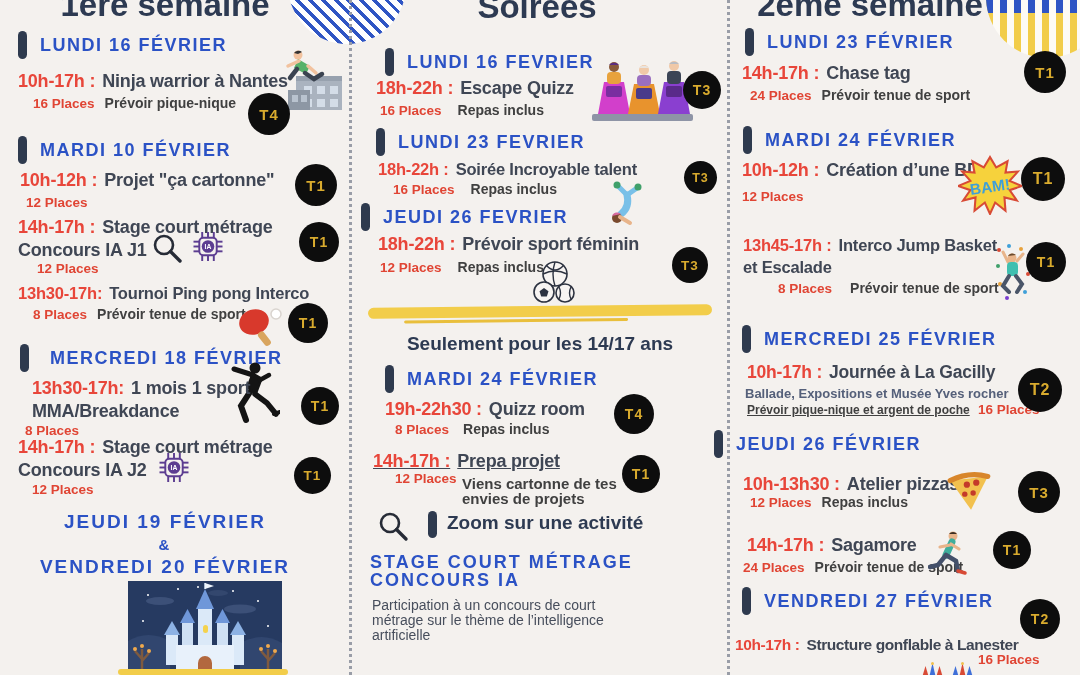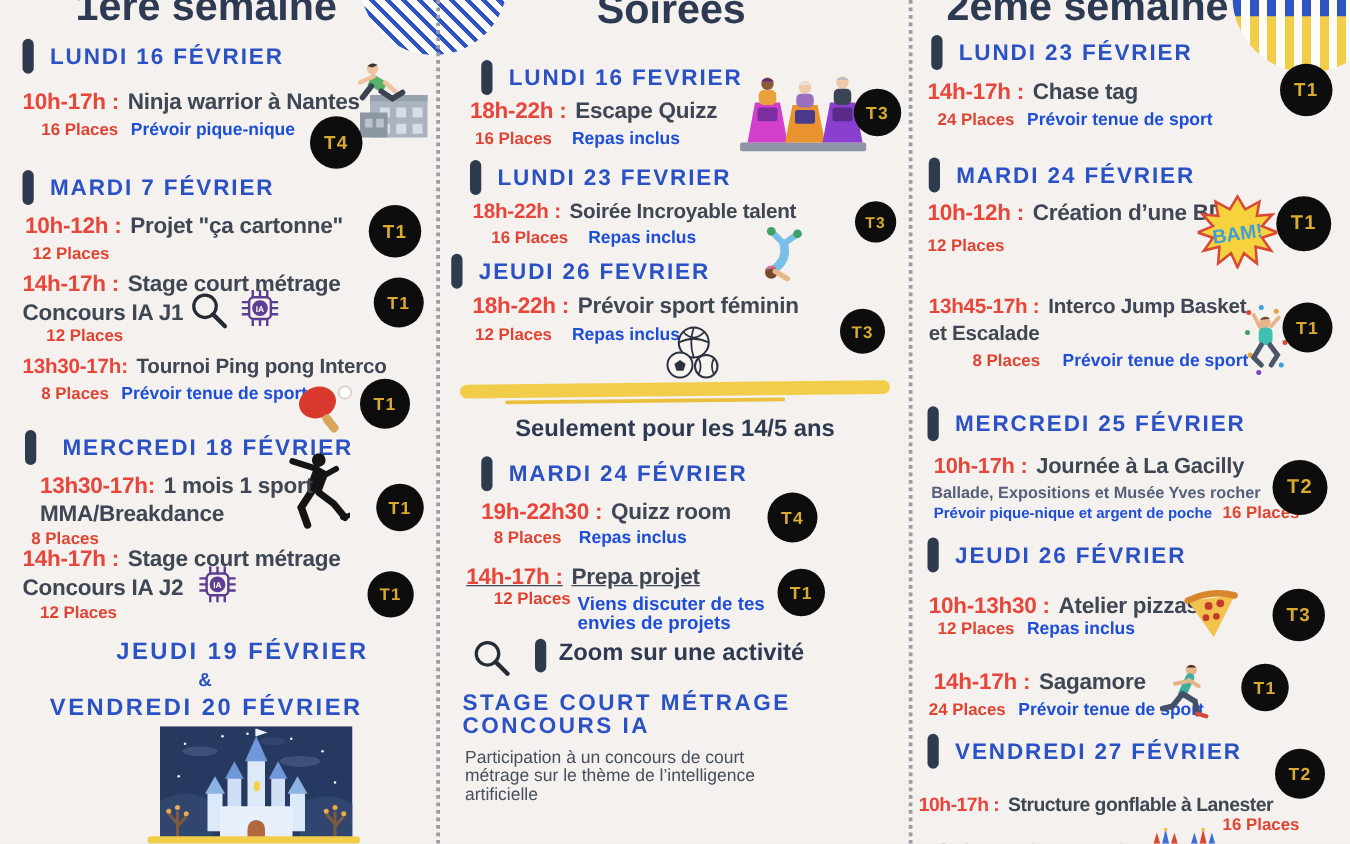--- a/index.html
+++ b/index.html
@@ -14,21 +14,21 @@
   
   .day{position:absolute;display:flex;align-items:center;gap:13px;}
   .bar{width:9px;height:28px;border-radius:5px;background:#2e3a4e;flex:0 0 auto;}
   .dayname{color:#2b52c5;font-weight:700;font-size:18px;letter-spacing:1.5px;white-space:nowrap;}
   
   .ev{position:absolute;white-space:nowrap;font-size:18px;font-weight:600;color:#3f4654;letter-spacing:-.2px;}
   .ev .t{color:#e8463a;font-weight:700;margin-right:7px;}
   .tight{font-size:16.5px;}
   .sub{position:absolute;display:flex;align-items:baseline;gap:10px;white-space:nowrap;}
   .pl{color:#e04534;font-weight:700;font-size:13.5px;}
-  .nt{color:#1d4ed8;font-weight:600;font-size:14px;}
+  .nt{color:#404040;font-weight:600;font-size:14px;}
   .badge{position:absolute;border-radius:50%;background:#0d0d0d;color:#d9ab2e;
          display:flex;align-items:center;justify-content:center;font-weight:700;letter-spacing:1px;}
   .bluecenter{position:absolute;color:#2b52c5;font-weight:700;font-size:19px;letter-spacing:2px;text-align:center;white-space:nowrap;}
   .navyhead{position:absolute;color:#2d3a52;font-weight:800;font-size:19px;white-space:nowrap;}
   .stagehead{position:absolute;color:#2b52c5;font-weight:800;font-size:18px;letter-spacing:2px;white-space:nowrap;}
   .desc{position:absolute;color:#474e5c;font-size:14px;font-weight:500;white-space:nowrap;}
   .divider{position:absolute;top:0;bottom:0;width:0;border-left:3px dotted #999da7;}
   .brush{position:absolute;background:#f2cd4a;height:11px;border-radius:6px;transform:rotate(-.6deg);}
   .brush::after{content:"";position:absolute;left:36px;top:13px;width:65%;height:3px;border-radius:2px;background:#e9bf3c;}
   .circ-blue{position:absolute;border-radius:50%;
@@ -84,21 +84,21 @@
         <path d="M15 15 L4 20" stroke="#f2c29e" stroke-width="3.5" fill="none" stroke-linecap="round"></path>
         <path d="M24 20 L32 27" stroke="#f2c29e" stroke-width="3.5" fill="none" stroke-linecap="round"></path>
         <path d="M21 27 L30 33 L38 28" stroke="#3b4350" stroke-width="4.5" fill="none" stroke-linecap="round"></path>
         <path d="M13 23 L6 32" stroke="#3b4350" stroke-width="4.5" fill="none" stroke-linecap="round"></path>
       </svg>
     </div>
     <div class="badge" style="left:248px;top:93px;width:42px;height:42px;font-size:15px;">T4</div>
 
     <div class="day" style="left:18px;top:136px;">
       <span class="bar"></span>
-      <span class="dayname">MARDI 7 FÉVRIER</span>
+      <span class="dayname">MARDI 10 FÉVRIER</span>
     </div>
     <div class="ev" style="left:20px;top:170px;">
       <span class="t">10h-12h :</span><span>Projet "ça cartonne"</span>
     </div>
     <div class="sub" style="left:26px;top:195px;">
       <span class="pl">12 Places</span>
     </div>
     <div class="badge" style="left:295px;top:164px;width:42px;height:42px;font-size:15px;">T1</div>
 
     <div class="ev" style="left:18px;top:217px;">
@@ -206,21 +206,21 @@
         <rect x="7" y="6" width="18" height="18" rx="4" fill="#f4f1ee" stroke="#5c3d91" stroke-width="2"></rect>
         <circle cx="16" cy="15" r="6.5" fill="#5c3d91"></circle>
         <text x="16" y="18" text-anchor="middle" font-size="7" font-weight="bold" fill="#ffffff" font-family="Liberation Sans,sans-serif">IA</text>
       </svg>
     </div>
     <div class="sub" style="left:32px;top:482px;">
       <span class="pl">12 Places</span>
     </div>
     <div class="badge" style="left:294px;top:457px;width:37px;height:37px;font-size:13.5px;">T1</div>
 
-    <div class="bluecenter" style="left:35px;top:511px;width:260px;text-align:right;">JEUDI 19 FÉVRIER</div>
+    <div class="bluecenter" style="left:35px;top:511px;width:260px;">JEUDI 19 FÉVRIER</div>
     <div class="bluecenter" style="left:35px;top:536px;width:260px;font-size:15px;">&amp;</div>
     <div class="bluecenter" style="left:35px;top:556px;width:260px;">VENDREDI 20 FÉVRIER</div>
 
     <div class="abs" style="left:128px;top:581px;">
       <svg width="154" height="92" viewBox="0 0 154 92">
         <rect width="154" height="92" fill="#263a61"></rect>
         <g fill="#ffffff">
             <circle cx="20" cy="14" r="1"></circle>
             <circle cx="50" cy="8" r="1"></circle>
             <circle cx="105" cy="10" r="1"></circle>
@@ -351,42 +351,42 @@
             <path d="M14 5 q9 10 18 0"></path>
           <path d="M27 27 q3 6 0 12"></path>
             <path d="M39 27 q-3 6 0 12"></path>
         </g>
         <path d="M12 28 l4.5 3.2 -1.7 5.3 h-5.6 L7.5 31.2 Z" fill="#2c3240"></path>
       </svg>
     </div>
     <div class="badge" style="left:672px;top:247px;width:36px;height:36px;font-size:13.5px;">T3</div>
 
     <div class="brush" style="left:368px;top:306px;width:344px;"></div>
-    <div class="navyhead" style="left:370px;top:333px;width:340px;text-align:center;">Seulement pour les 14/5 ans</div>
+    <div class="navyhead" style="left:370px;top:333px;width:340px;text-align:center;">Seulement pour les 14/17 ans</div>
 
     <div class="day" style="left:385px;top:365px;">
       <span class="bar"></span>
       <span class="dayname">MARDI 24 FÉVRIER</span>
     </div>
     <div class="ev" style="left:385px;top:399px;">
       <span class="t">19h-22h30 :</span><span>Quizz room</span>
     </div>
     <div class="sub" style="left:395px;top:421px;gap:14px;">
       <span class="pl">8 Places</span>
       <span class="nt">Repas inclus</span>
     </div>
     <div class="badge" style="left:614px;top:394px;width:40px;height:40px;font-size:14px;">T4</div>
 
     <div class="ev" style="left:373px;top:451px;text-decoration:underline;">
       <span class="t">14h-17h :</span><span>Prepa projet</span>
     </div>
     <div class="sub" style="left:395px;top:471px;">
       <span class="pl">12 Places</span>
     </div>
-    <div class="abs nt" style="left:462px;top:475px;font-size:15px;">Viens discuter de tes</div>
+    <div class="abs nt" style="left:462px;top:475px;font-size:15px;">Viens cartonne de tes</div>
     <div class="abs nt" style="left:462px;top:490px;font-size:15px;">envies de projets</div>
     <div class="badge" style="left:622px;top:455px;width:38px;height:38px;font-size:14px;">T1</div>
 
     <div class="abs" style="left:376px;top:510px;">
       <svg width="34" height="34" viewBox="0 0 34 34">
         <circle cx="14" cy="13" r="9" fill="none" stroke="#262b36" stroke-width="2.6"></circle>
         <line x1="20.5" y1="19.5" x2="30" y2="29" stroke="#262b36" stroke-width="3.4" stroke-linecap="round"></line>
       </svg>
     </div>
     <div class="abs" style="left:428px;top:511px;width:9px;height:27px;border-radius:5px;background:#2e3a4e;"></div>
@@ -466,25 +466,25 @@
     <div class="badge" style="left:1026px;top:242px;width:40px;height:40px;font-size:14px;">T1</div>
 
     <div class="day" style="left:742px;top:325px;">
       <span class="bar"></span>
       <span class="dayname">MERCREDI 25 FÉVRIER</span>
     </div>
     <div class="ev" style="left:747px;top:362px;font-size:17.5px;">
       <span class="t">10h-17h :</span><span>Journée à La Gacilly</span>
     </div>
     <div class="abs nt" style="left:745px;top:386px;font-size:13px;color:#55607a;">Ballade, Expositions et  Musée Yves rocher</div>
-    <div class="abs nt" style="left:747px;top:403px;font-size:12px;">Prévoir pique-nique et argent de poche</div>
+    <div class="abs nt" style="left:747px;top:403px;font-size:12px;text-decoration:underline;">Prévoir pique-nique et argent de poche</div>
     <div class="abs pl" style="left:978px;top:402px;">16 Places</div>
     <div class="badge" style="left:1018px;top:368px;width:44px;height:44px;font-size:16px;">T2</div>
 
-    <div class="day" style="left:742px;top:430px;">
+    <div class="day" style="left:714px;top:430px;">
       <span class="bar"></span>
       <span class="dayname">JEUDI 26 FÉVRIER</span>
     </div>
     <div class="ev" style="left:743px;top:474px;">
       <span class="t">10h-13h30 :</span><span>Atelier pizzas</span>
     </div>
     <div class="sub" style="left:750px;top:494px;">
       <span class="pl">12 Places</span>
       <span class="nt">Repas inclus</span>
     </div>

